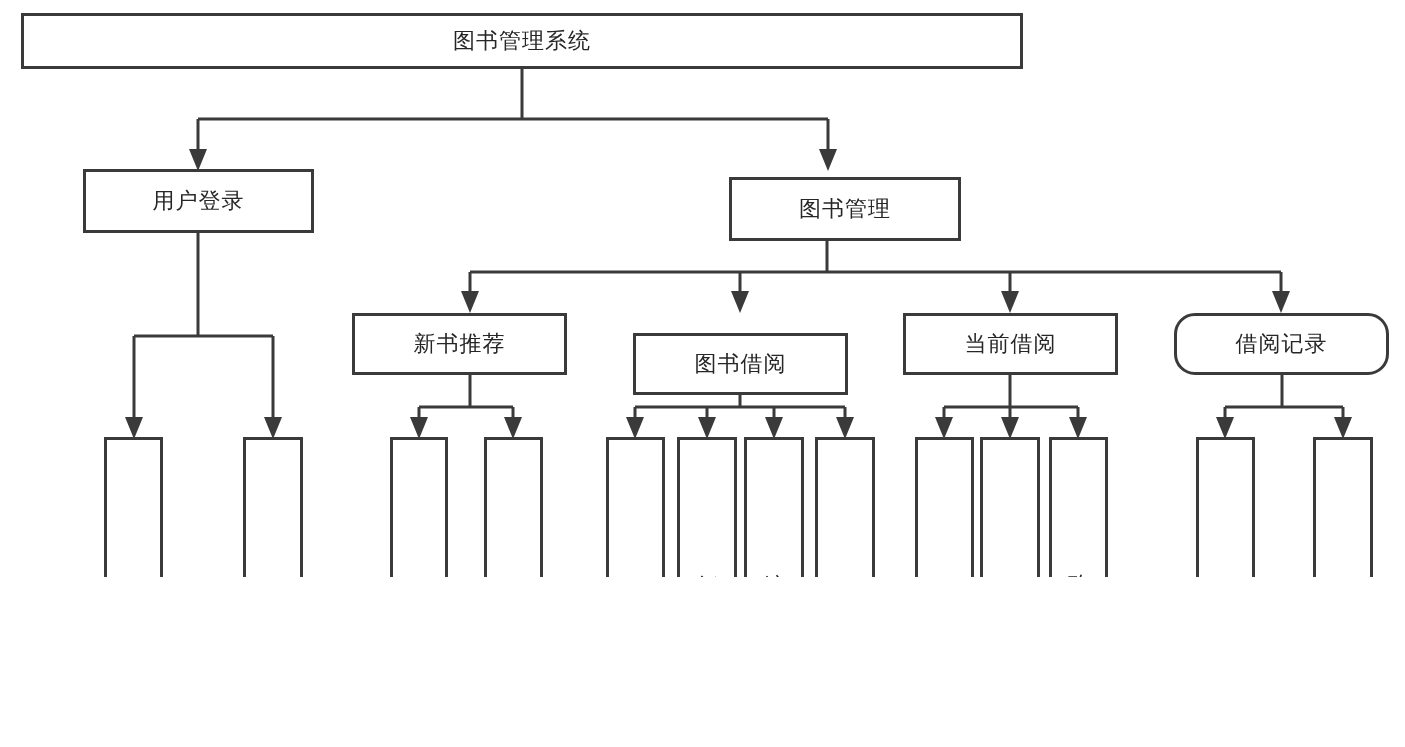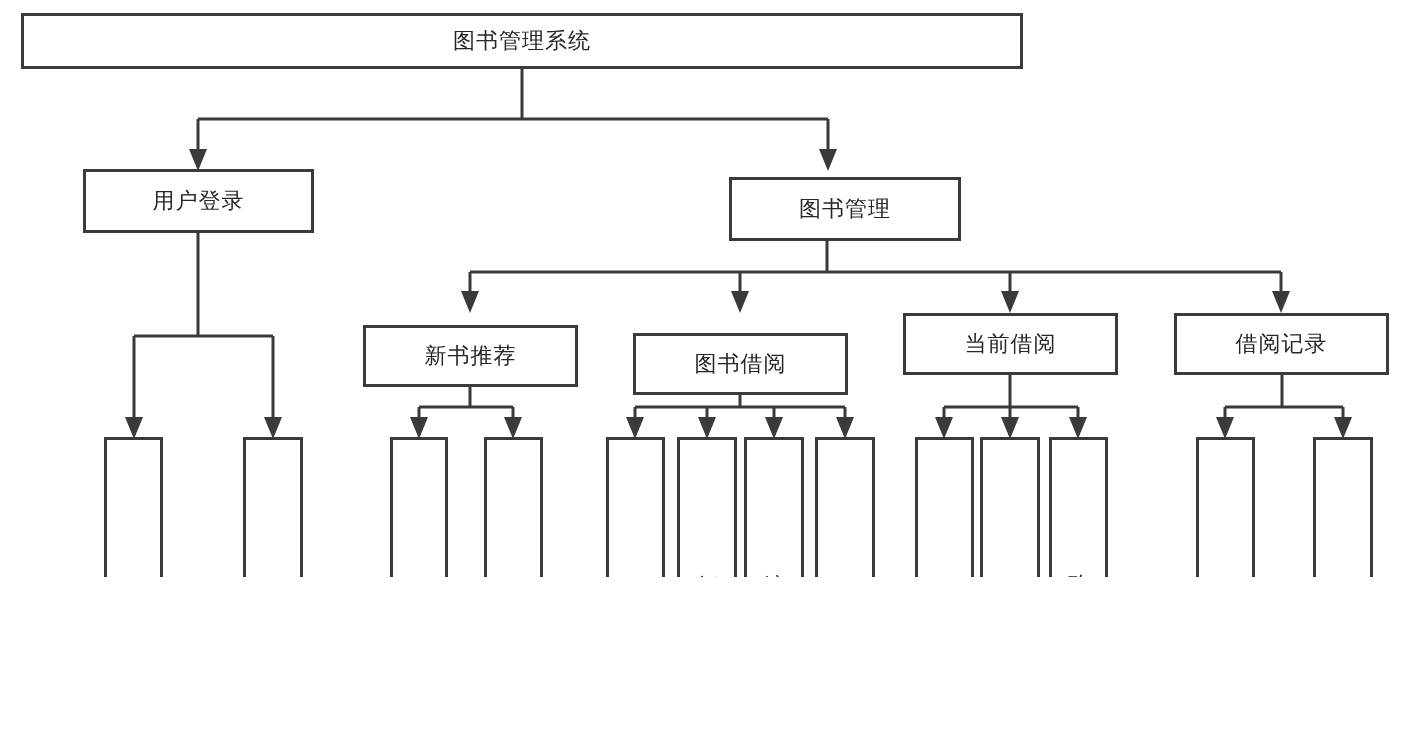--- a/index.html
+++ b/index.html
@@ -93,24 +93,24 @@
     <path d="M1282 375 V407 M1225 407 H1343 M1225 407 V417 M1343 407 V417" stroke="#3a3a3a" stroke-width="3" fill="none"></path>
     <polygon points="1216,417 1234,417 1225,439" fill="#3a3a3a"></polygon>
     <polygon points="1334,417 1352,417 1343,439" fill="#3a3a3a"></polygon>
   </svg>
 
   <div class="box" style="left:21px; top:13px; width:1002px; height:56px;">图书管理系统</div>
 
   <div class="box" style="left:83px; top:169px; width:231px; height:64px;">用户登录</div>
   <div class="box" style="left:729px; top:169px; width:232px; height:64px;margin-top:8px;">图书管理</div>
 
-  <div class="box" style="left:363px; top:313px; width:215px; height:62px;margin-top:12px;">新书推荐</div>
+  <div class="box" style="left:352px; top:313px; width:215px; height:62px;">新书推荐</div>
   <div class="box" style="left:633px; top:313px; width:215px; height:62px;margin-top:20px;">图书借阅</div>
   <div class="box" style="left:903px; top:313px; width:215px; height:62px;text-align:right;">当前借阅</div>
-  <div class="box" style="left:1174px; top:313px; width:215px; height:62px;">借阅记录</div>
+  <div class="box" style="left:1174px; top:313px; width:215px; height:62px;border-radius:21px;">借阅记录</div>
 
   <div class="box leaf" style="left:104px; top:437px; width:59px; height:300px;">用户登录</div>
   <div class="box leaf" style="left:243px; top:437px; width:60px; height:300px;">注销登录</div>
 
   <div class="box leaf" style="left:390px; top:437px; width:58px; height:300px;">查询图书</div>
   <div class="box leaf" style="left:484px; top:437px; width:59px; height:300px;">借阅图书</div>
 
   <div class="box leaf" style="left:606px; top:437px; width:59px; height:300px;">查询图书</div>
   <div class="box leaf" style="left:677px; top:437px; width:60px; height:300px;">新增图书（管理员）</div>
   <div class="box leaf" style="left:744px; top:437px; width:60px; height:300px;">编辑图书（管理员）</div>

